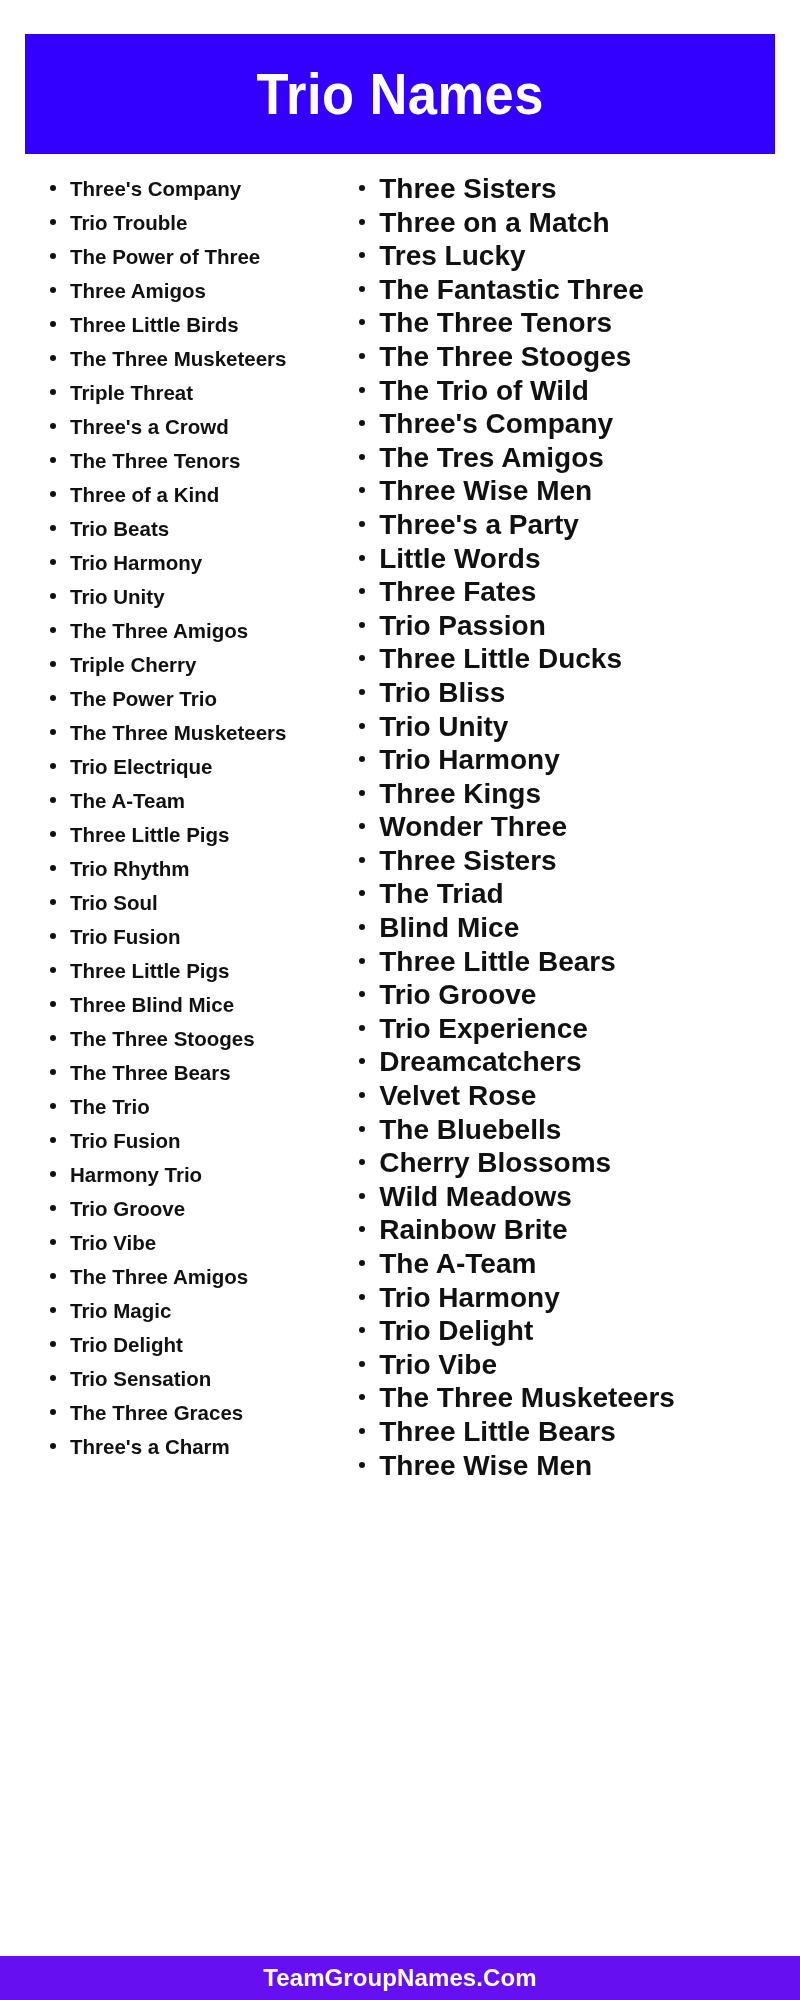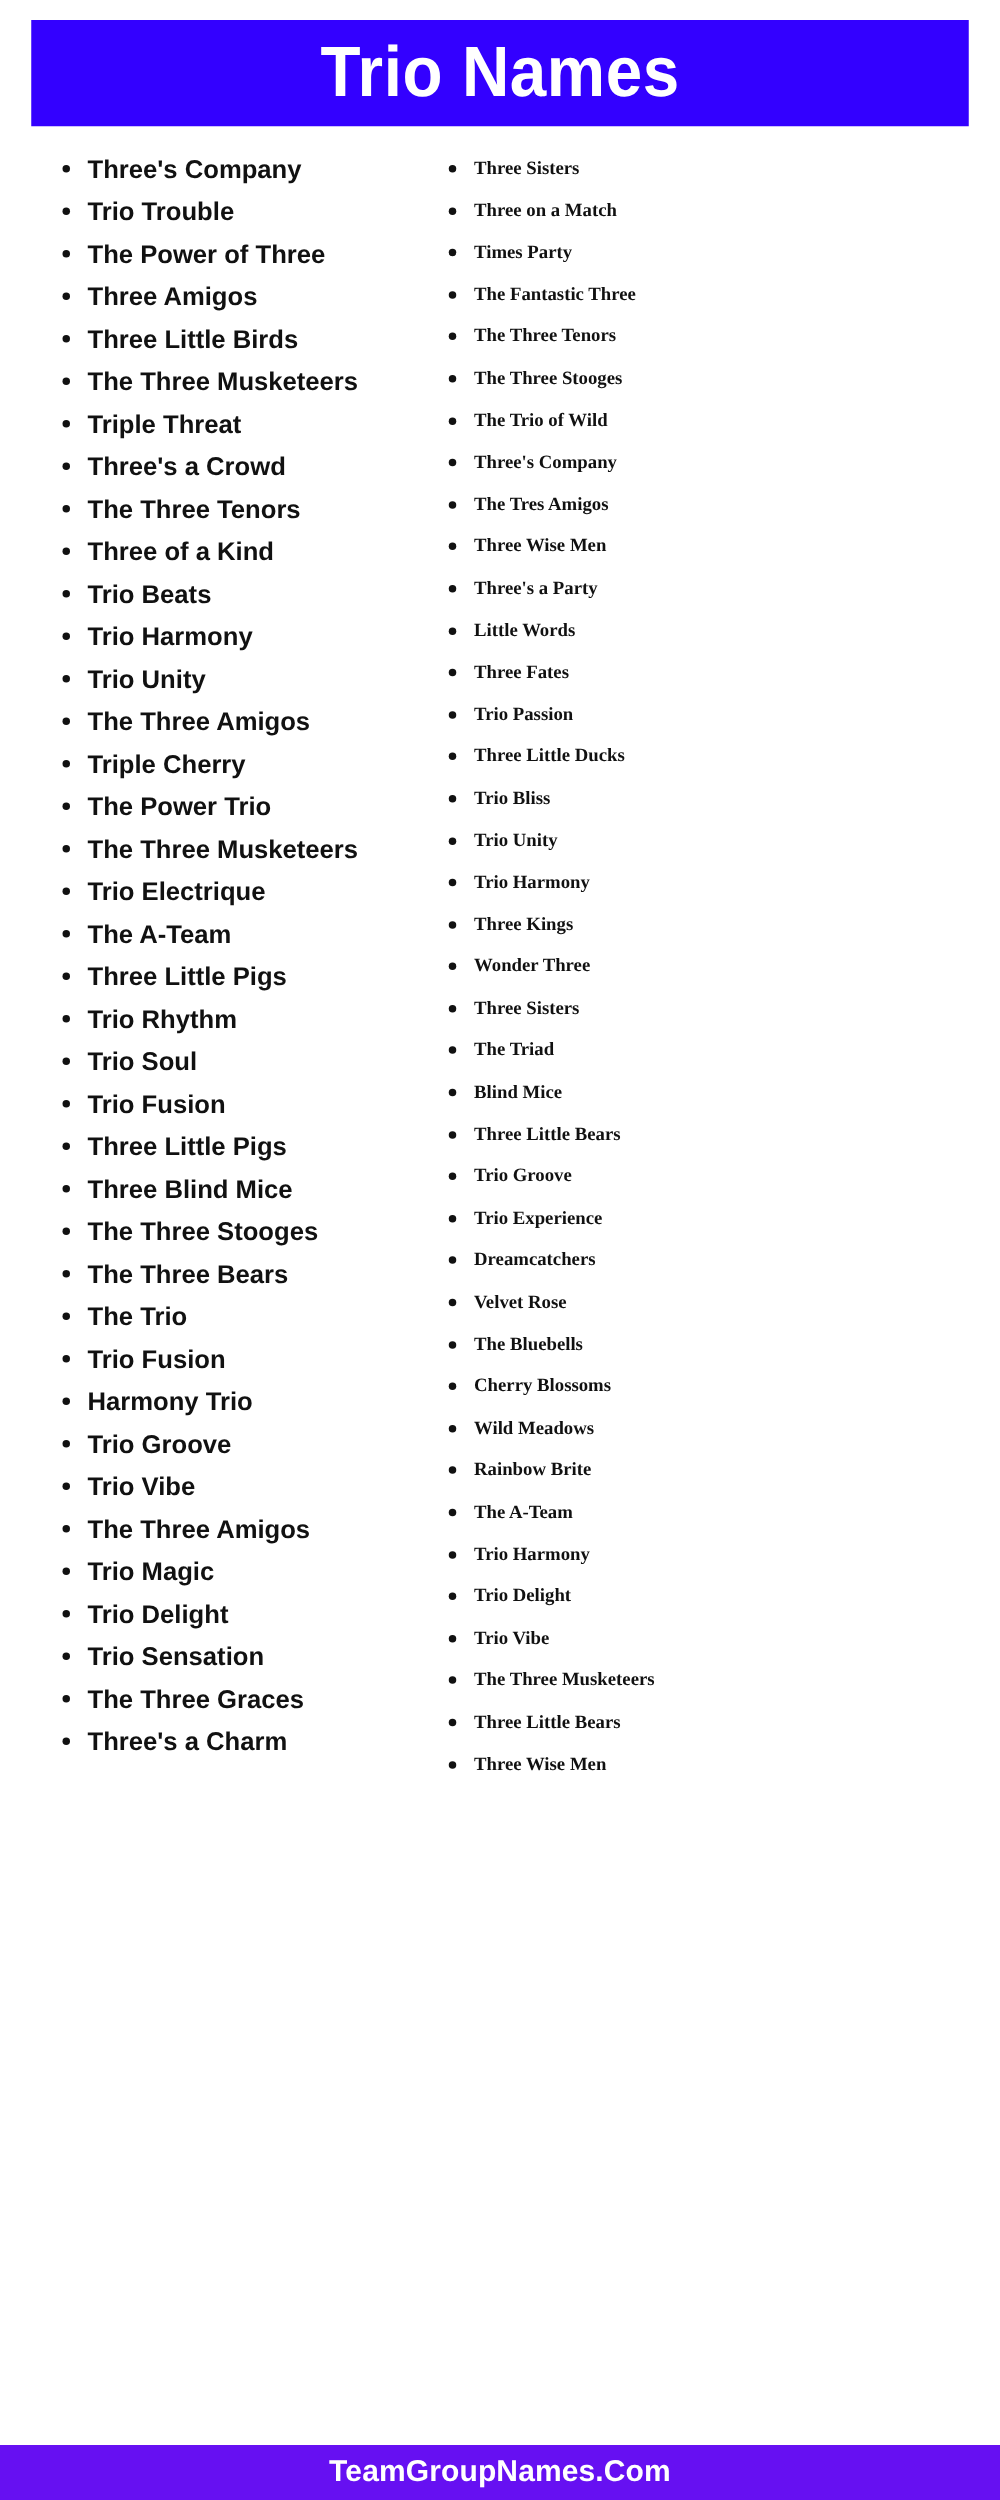--- a/index.html
+++ b/index.html
@@ -19,22 +19,22 @@
     width: 800px;
     height: 2000px;
     position: relative;
     display: flex;
     flex-direction: column;
     background: #ffffff;
   }
 
   
   .header-banner {
-    margin: 16px 25px 0 25px;
-    height: 85px;
+    margin: 34px 25px 0 25px;
+    height: 120px;
     background: #3300ff;
     display: flex;
     align-items: center;
     justify-content: center;
     flex: 0 0 auto;
   }
   .header-title {
     color: #ffffff;
     font-family: "Liberation Sans Narrow", "Liberation Sans", sans-serif;
     font-weight: bold;
@@ -89,24 +89,23 @@
   }
   .col-left ul.name-list li {
     font-size: 20.5px;
     line-height: 34px;
     max-width: 240px;
   }
   .col-left ul.name-list li::before {
     top: 13px;
   }
   .col-right ul.name-list li {
-    font-size: 15px;
+    font-size: 28px;
     line-height: 33.6px;
     white-space: nowrap;
-    font-family: Liberation Serif, serif;
   }
   .col-right ul.name-list li::before {
     top: 13px;
   }
 
   
   .footer-bar {
     position: absolute;
     left: 0;
     bottom: 0;
@@ -176,21 +175,21 @@
           <li>Trio Sensation</li>
           <li>The Three Graces</li>
           <li>Three's a Charm</li>
         </ul>
     </div>
 
     <div class="name-column col-right">
       <ul class="name-list">
           <li>Three Sisters</li>
           <li>Three on a Match</li>
-          <li>Times Party</li>
+          <li>Tres Lucky</li>
           <li>The Fantastic Three</li>
           <li>The Three Tenors</li>
           <li>The Three Stooges</li>
           <li>The Trio of Wild</li>
           <li>Three's Company</li>
           <li>The Tres Amigos</li>
           <li>Three Wise Men</li>
           <li>Three's a Party</li>
           <li>Little Words</li>
           <li>Three Fates</li>

